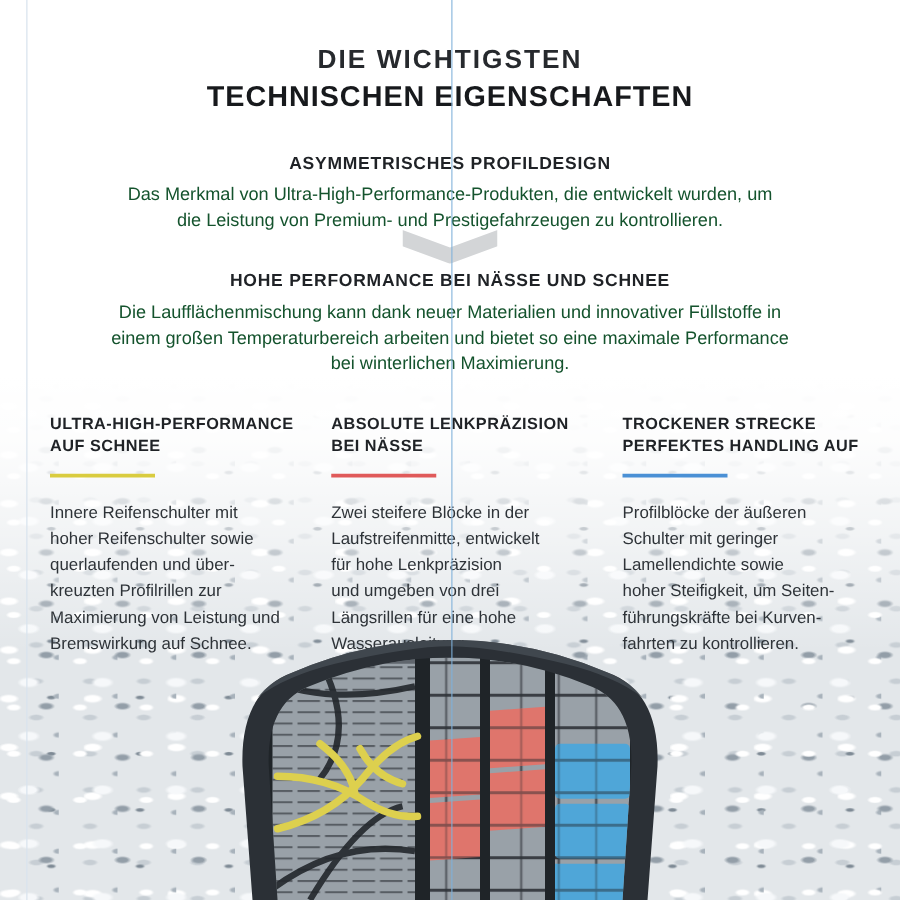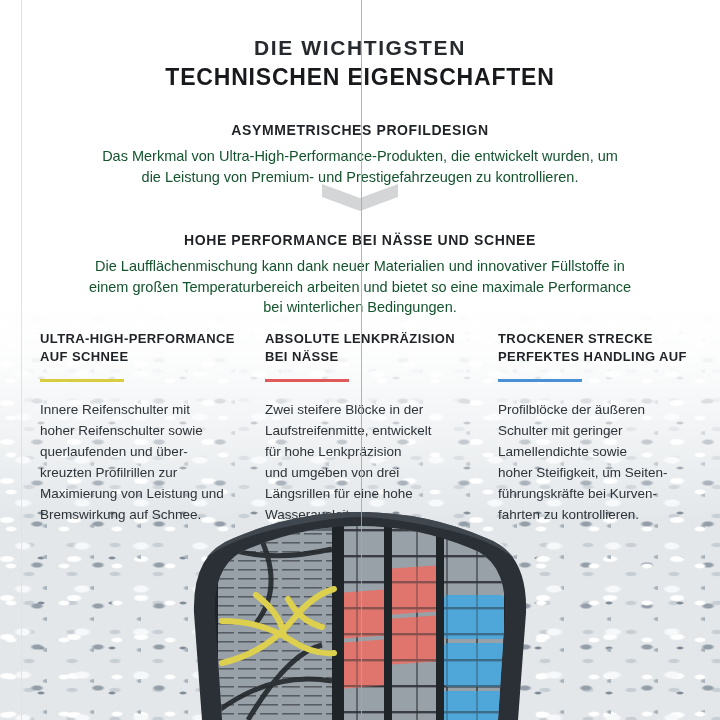--- a/index.html
+++ b/index.html
@@ -33,21 +33,21 @@
   
   .headline{position:absolute;top:36px;left:0;width:720px;text-align:center;z-index:3;}
   .headline .l1{font-size:21px;font-weight:700;letter-spacing:1.6px;color:#26292d;}
   .headline .l2{font-size:23px;font-weight:700;letter-spacing:.8px;color:#17191c;margin-top:4px;}
   
   .c-section{position:absolute;left:0;width:720px;text-align:center;z-index:3;}
   .c-section h3{margin:0 0 8px 0;font-size:14px;font-weight:700;letter-spacing:.6px;color:#1f2226;}
   .c-section p{margin:0 auto;font-size:14.5px;line-height:1.42;color:#14532d;}
   .sec1{top:122px;}
   .sec1 p{max-width:530px;}
-  .sec2{top:232px;}
+  .sec2{top:216px;}
   .sec2 p{max-width:545px;}
   .chevron-wrap{position:absolute;top:184px;left:322px;width:76px;height:27px;z-index:3;}
   
   .feature{position:absolute;top:330px;z-index:4;}
   .f1{left:40px;width:198px;}
   .f2{left:265px;width:202px;}
   .f3{left:498px;width:196px;}
   .feature h4{margin:0;font-size:13px;font-weight:700;letter-spacing:.4px;line-height:1.38;color:#1f2226;}
   .feature .rule{width:84px;height:3px;margin:13px 0 17px 0;}
   .rule-yellow{background:#d9cc3f;}
@@ -79,21 +79,21 @@
   </div>
 
   <div class="chevron-wrap">
     <svg width="76" height="27" viewBox="0 0 76 27" aria-hidden="true">
       <polygon points="0,0 38,14 76,0 76,13 38,27 0,13" fill="#d3d5d7"></polygon>
     </svg>
   </div>
 
   <div class="c-section sec2">
     <h3>HOHE PERFORMANCE BEI NÄSSE UND SCHNEE</h3>
-    <p>Die Laufflächenmischung kann dank neuer Materialien und innovativer Füllstoffe in einem großen Temperaturbereich arbeiten und bietet so eine maximale Performance bei winterlichen Bedingungen.</p>
+    <p>Die Laufflächenmischung kann dank neuer Materialien und innovativer Füllstoffe in einem großen Temperaturbereich arbeiten und bietet so eine maximale Performance bei winterlichen Maximierung.</p>
   </div>
 
   <div class="feature f1">
     <h4>
       <span style="display:block">ULTRA-HIGH-PERFORMANCE</span>
       <span style="display:block">AUF SCHNEE</span>
     </h4>
     <div class="rule rule-yellow"></div>
     <div class="body">
       <span>Innere Reifenschulter mit</span>

